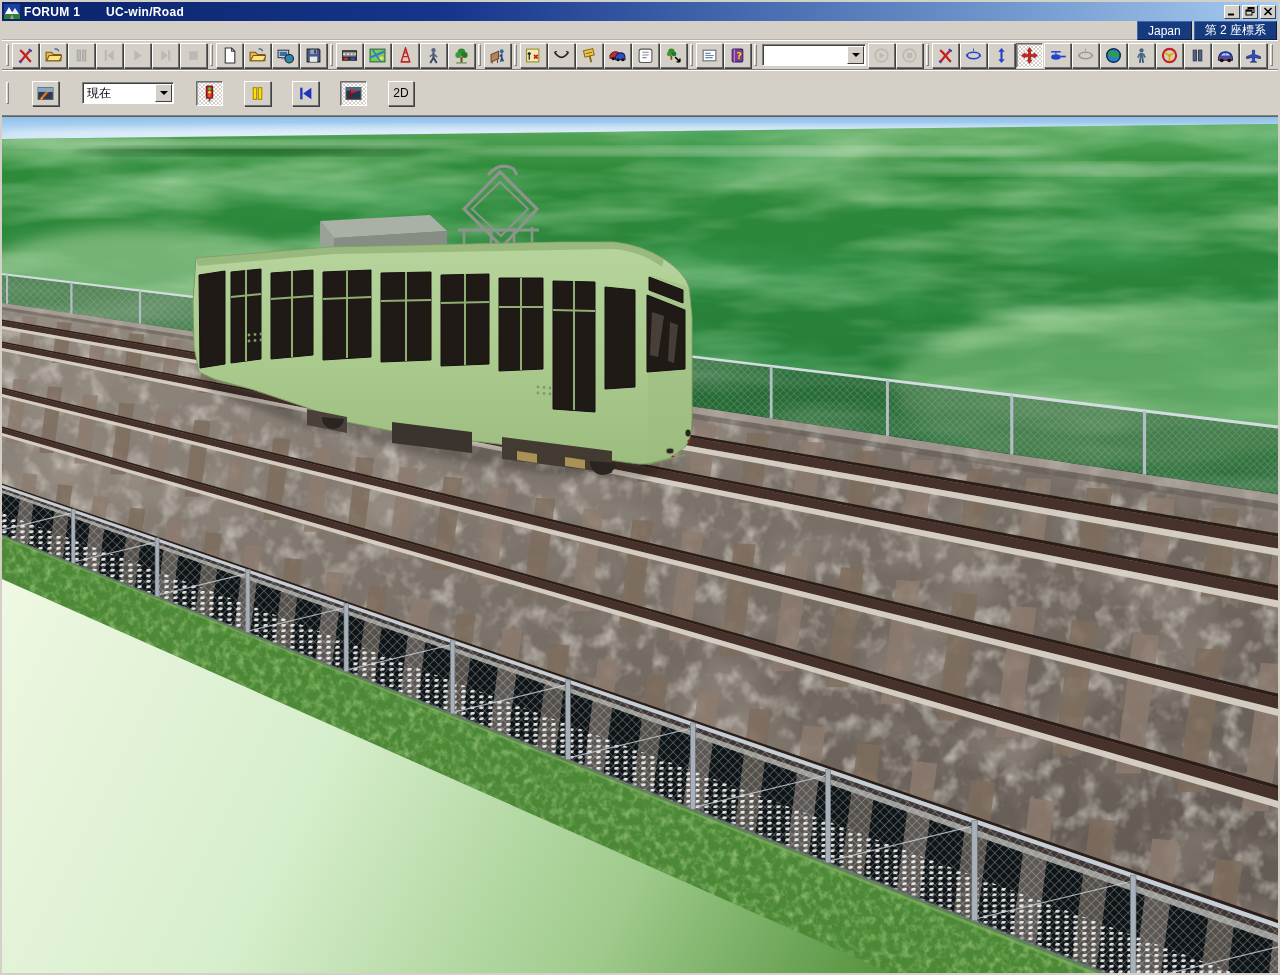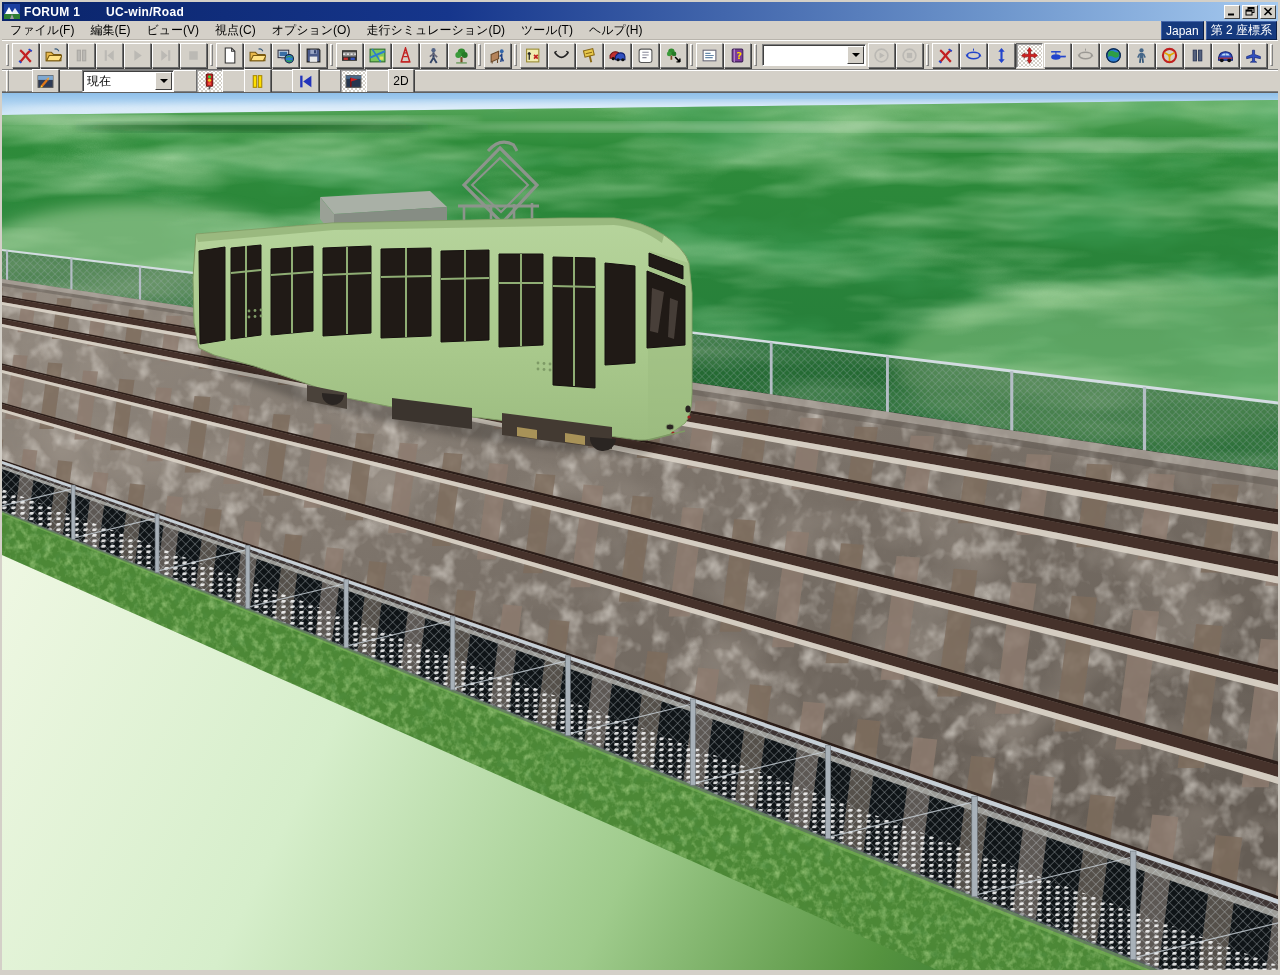--- a/index.html
+++ b/index.html
@@ -10,25 +10,25 @@
   .titlebar{height:19px;background:linear-gradient(90deg,#0A246A 0%,#16368C 35%,#6E96CC 78%,#A6CAF0 100%);display:flex;align-items:center;padding:0 2px;}
   .titlebar .logo{width:16px;height:15px;margin-right:4px;flex:0 0 auto;}
   .title-text{color:#fff;font-weight:bold;font-size:12px;letter-spacing:.3px;white-space:pre;}
   .title-text .app{margin-left:26px;margin-top:43px;}
   .win-controls{margin-left:auto;display:flex;gap:2px;}
   .winbtn{width:16px;height:14px;background:#D4D0C8;border:1px solid;border-color:#fff #404040 #404040 #fff;display:flex;align-items:center;justify-content:center;}
   
   .menubar{height:19px;background:#D4D0C8;display:flex;align-items:center;font-size:12px;border-bottom:1px solid #B8B4AC;position:relative;}
   .menu-item{padding:2px 8px;color:#000;white-space:nowrap;}
   .menu-badges{position:absolute;right:1px;top:0;height:19px;display:flex;gap:2px;}
-  .badge{background:#163A7E;color:#fff;font-size:12px;display:flex;align-items:center;padding:0 4px;border:1px solid;border-color:#4466AA #0A1E48 #0A1E48 #4466AA;white-space:nowrap;}
+  .badge{background:#163A7E;color:#fff;font-size:12px;display:flex;align-items:center;padding:0 10px;border:1px solid;border-color:#4466AA #0A1E48 #0A1E48 #4466AA;white-space:nowrap;}
   
   .toolbar{background:#D4D0C8;display:flex;align-items:center;padding:2px 2px;border-top:1px solid #fff;}
   .tb1{height:30px;border-bottom:1px solid #808080;}
-  .tb2{height:22px;border-bottom:1px solid #808080;gap:20px;}
+  .tb2{height:46px;border-bottom:1px solid #808080;gap:20px;}
   .grip{width:3px;height:22px;border-left:1px solid #fff;border-top:1px solid #fff;border-right:1px solid #808080;border-bottom:1px solid #808080;margin:0 3px 0 2px;flex:0 0 auto;}
   .tbtn{width:27px;height:25px;background:#D4D0C8;border:1px solid;border-color:#fff #6e6e6e #6e6e6e #fff;box-shadow:1px 1px 0 #404040;display:flex;align-items:center;justify-content:center;margin-right:1px;flex:0 0 auto;}
   .tbtn svg{width:17px;height:17px;}
   .tbtn.disabled svg{filter:grayscale(1) opacity(.4);}
   .tbtn.pressed{border-color:#6e6e6e #fff #fff #6e6e6e;box-shadow:inset 1px 1px 0 #a0a0a0;
     background-image:linear-gradient(45deg,#fff 25%,transparent 25%,transparent 75%,#fff 75%),linear-gradient(45deg,#fff 25%,transparent 25%,transparent 75%,#fff 75%);
     background-size:4px 4px;background-position:0 0,2px 2px;}
   .tbtn.textbtn{font-size:12px;color:#000;width:26px;}
   .combo{height:22px;background:#fff;border:1px solid;border-color:#808080 #fff #fff #808080;box-shadow:inset 1px 1px 0 #404040;display:flex;align-items:center;margin:0 2px;}
   .combo .cval{flex:1;font-size:12px;padding:0 4px;color:#000;white-space:nowrap;overflow:hidden;}
@@ -72,21 +72,20 @@
         </span>
         <span class="winbtn">
           <svg viewBox="0 0 10 9" width="10" height="9">
             <path d="M1.5,1 L8.5,8 M8.5,1 L1.5,8" stroke="#000" stroke-width="1.6"></path>
           </svg>
         </span>
       </span>
   </div>
 
   <div class="menubar">
-    <span id="menu-items"><span class="menu-item">ファイル(F)</span><span class="menu-item">編集(E)</span><span class="menu-item">ビュー(V)</span><span class="menu-item">視点(C)</span><span class="menu-item">オプション(O)</span><span class="menu-item">走行シミュレーション(D)</span><span class="menu-item">ツール(T)</span><span class="menu-item">ヘルプ(H)</span></span>
     <span class="menu-badges">
         <span class="badge">Japan</span>
         <span class="badge">第 2 座標系</span>
       </span>
   </div>
 
   <div class="toolbar tb1" id="tb-main">
       <div class="grip"></div>
       <div class="tbtn">
         <svg viewBox="0 0 16 16">

